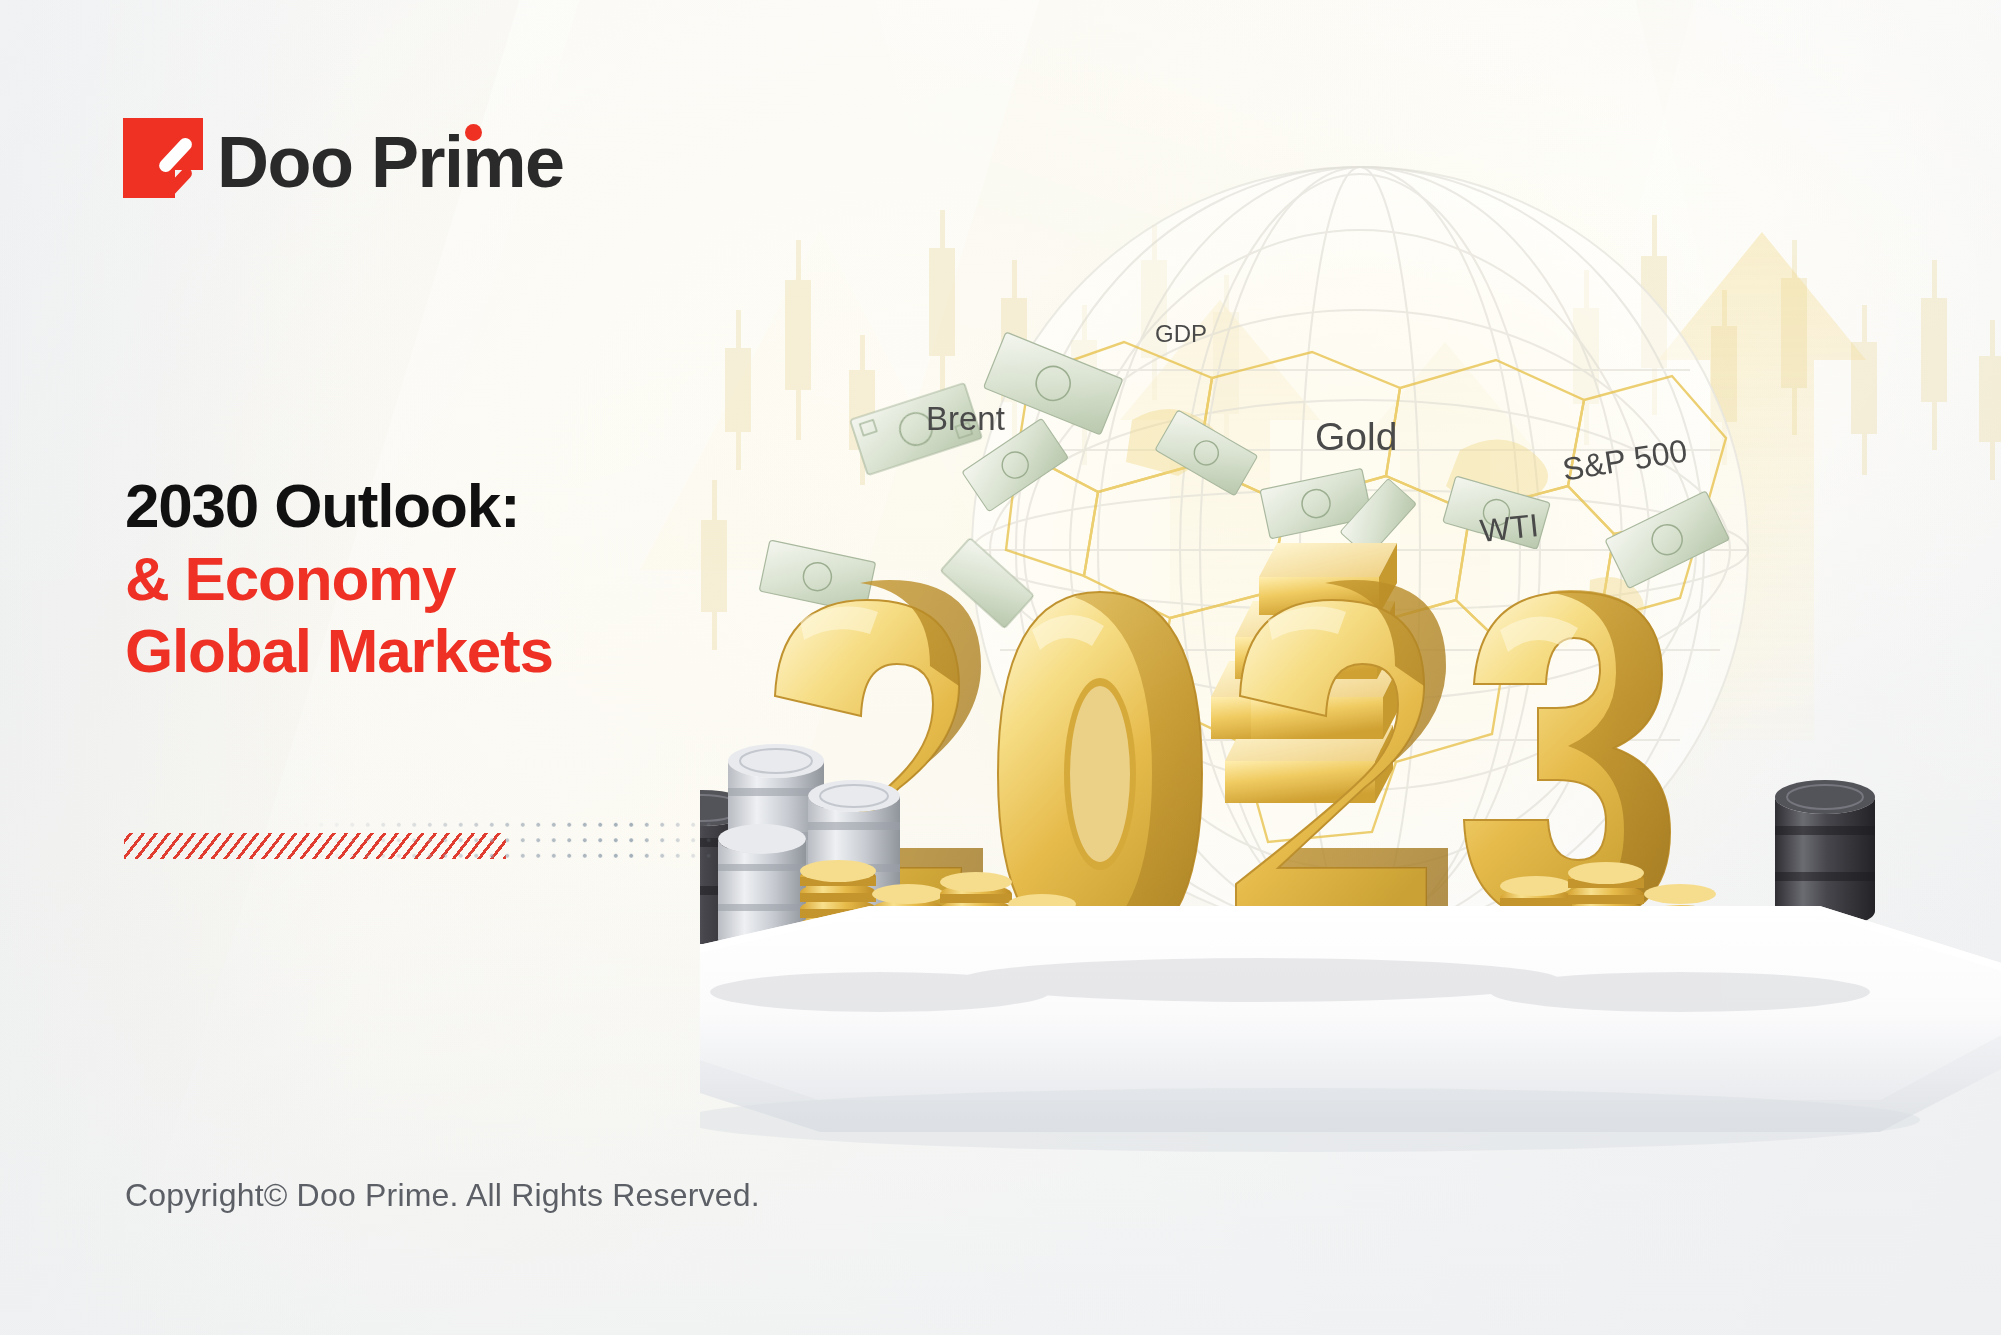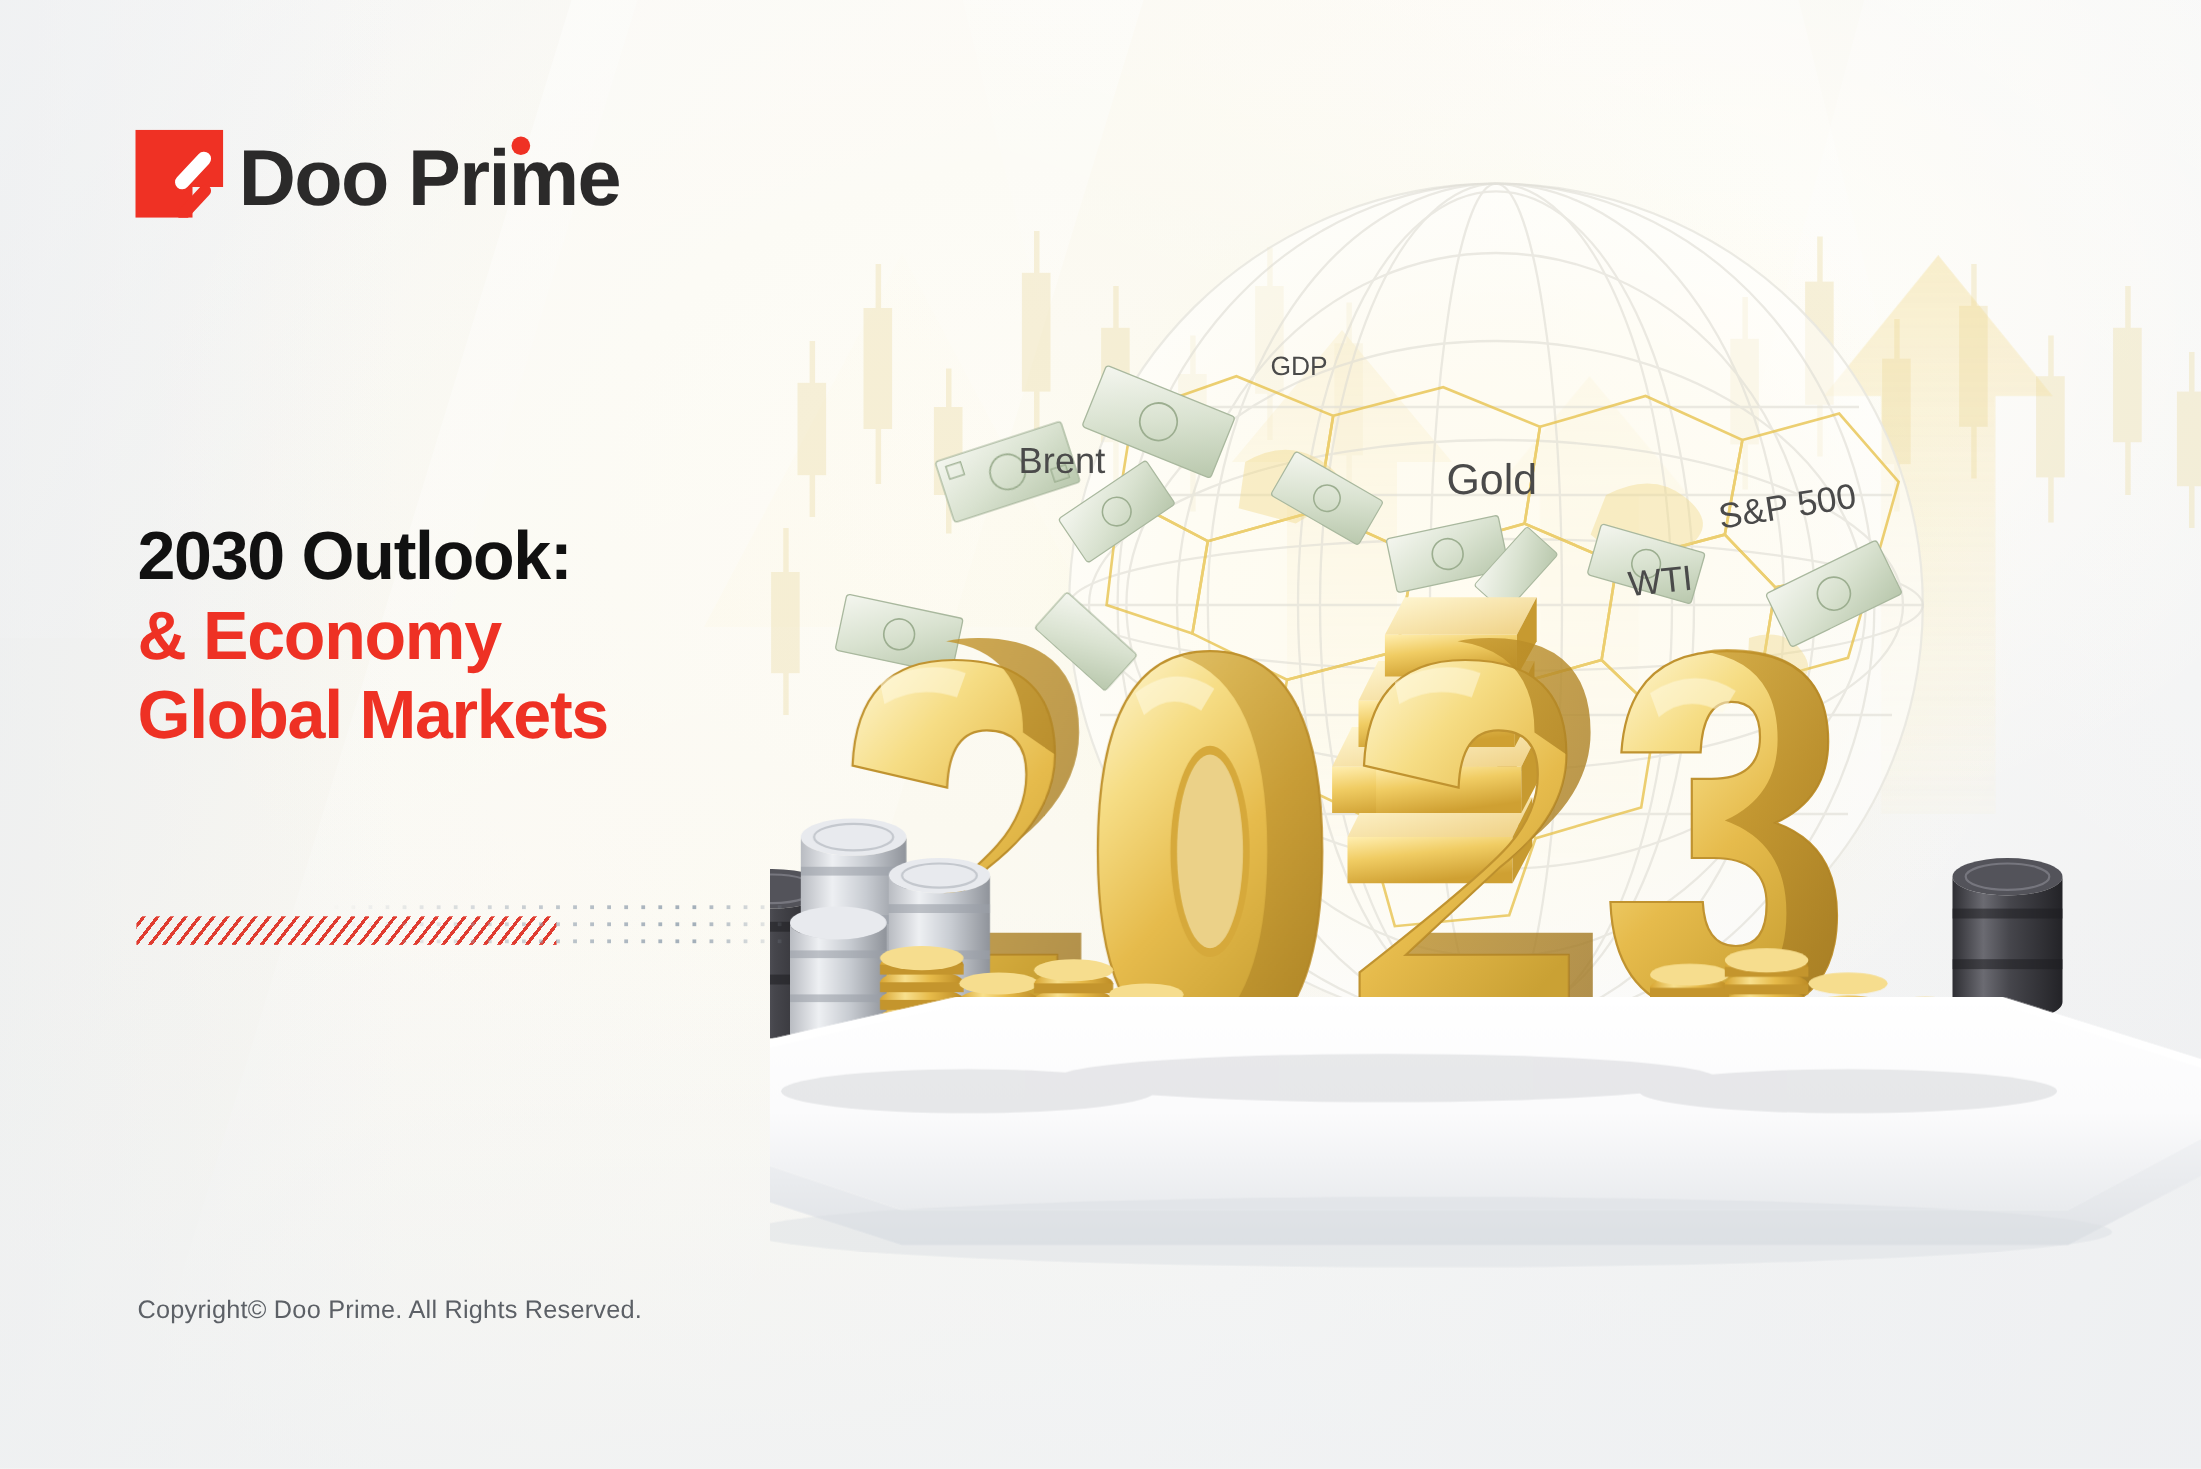--- a/index.html
+++ b/index.html
@@ -90,21 +90,21 @@
     background-image:radial-gradient(#9aa7b4 1.9px, rgba(255,255,255,0) 2.1px);
     background-size:15.5px 15.5px;
     -webkit-mask-image:linear-gradient(to right, rgba(0,0,0,0) 0%, rgba(0,0,0,.35) 26%, rgba(0,0,0,.85) 62%, rgba(0,0,0,1) 78%, rgba(0,0,0,0) 100%);
     mask-image:linear-gradient(to right, rgba(0,0,0,0) 0%, rgba(0,0,0,.35) 26%, rgba(0,0,0,.85) 62%, rgba(0,0,0,1) 78%, rgba(0,0,0,0) 100%);
     opacity:.92;
   }
 
   
   .copyright {
     position:absolute; left:125px; top:1177px;
-    font-size:23px; color:#5c6066; letter-spacing:.2px; white-space:nowrap;
+    font-size:32px; color:#5c6066; letter-spacing:.2px; white-space:nowrap;
   }
 
   
   .hero { position:absolute; left:700px; top:120px; width:1301px; height:1060px; z-index:20; }
   .hero svg { display:block; width:100%; height:100%; }
   .hero-label {
     position:absolute; color:#4a4a4a; font-weight:500; white-space:nowrap;
     font-family:"Liberation Sans", sans-serif;
   }
   .lbl-gdp   { left:455px; top:200px; font-size:24px; }

